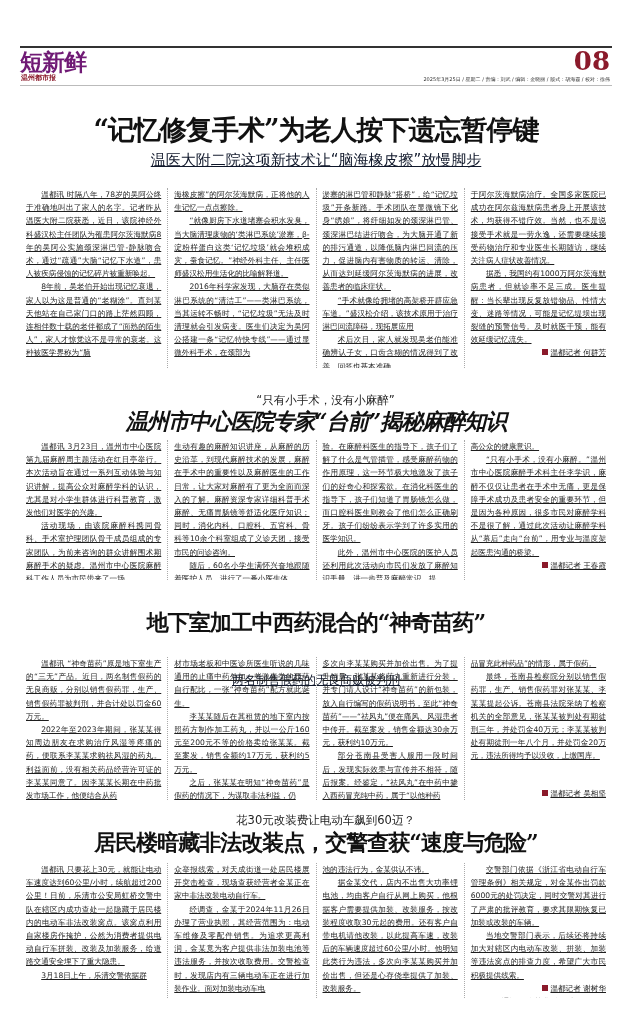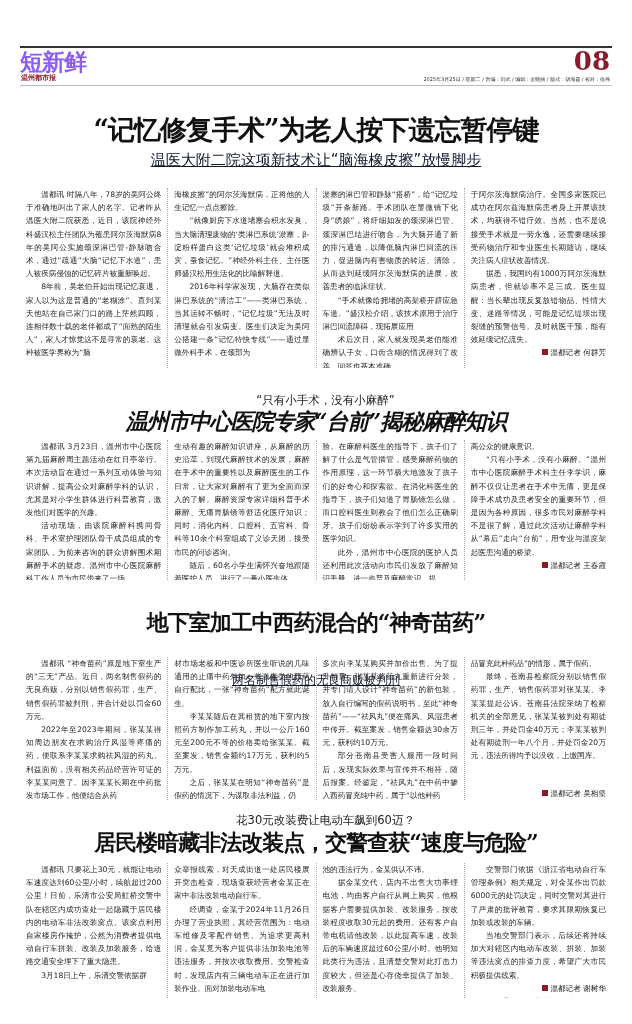--- a/index.html
+++ b/index.html
@@ -1,31 +1,31 @@
 <!DOCTYPE html>
 <html><head>
 <meta charset="utf-8">
 <style>
   * { box-sizing: border-box; margin: 0; padding: 0; }
   html, body { width: 632px; height: 1024px; background: #ffffff; overflow: hidden; }
   body { font-family: "DejaVu Sans", sans-serif; color: #1a1a1a; position: relative; }
 
   .masthead-rule { position: absolute; left: 20px; right: 20px; top: 46px; height: 2px; background: #333; }
-  .masthead-title { position: absolute; left: 20px; top: 47px; font-family: "DejaVu Serif", serif; font-size: 23px; font-weight: bold; color: #8b5cf6; letter-spacing: -1px; }
+  .masthead-title { position: absolute; left: 20px; top: 47px; font-family: "DejaVu Serif", serif; font-size: 23px; font-weight: bold; color: #701a75; letter-spacing: -1px; }
   .masthead-sub { position: absolute; left: 21px; top: 73px; font-size: 7px; font-weight: bold; color: #8b1a2b; letter-spacing: 0px; }
   .page-number { position: absolute; right: 22px; top: 46px; font-family: "DejaVu Serif", serif; font-size: 26px; font-weight: bold; color: #8b1a2b; }
   .page-meta { position: absolute; right: 22px; top: 76px; font-size: 5px; color: #333; white-space: nowrap; }
   .meta-rule { position: absolute; left: 20px; right: 20px; top: 85px; height: 1px; background: #bbb; }
 
   .headline { position: absolute; left: 0; right: 0; text-align: center; font-family: "DejaVu Serif", serif; font-weight: bold; color: #111; white-space: nowrap; letter-spacing: -1px; }
   .subhead { position: absolute; left: 0; right: 0; text-align: center; font-family: "DejaVu Sans", sans-serif; color: #0f172a; white-space: nowrap; text-decoration: underline; }
   .kicker { position: absolute; left: 0; right: 0; text-align: center; font-size: 11.5px; color: #222; white-space: nowrap; padding-left: 19px; }
 
   .cols { position: absolute; left: 20px; right: 20px; display: flex; }
-  .col { flex: 1; padding: 0 6px; font-size: 7.6px; line-height: 13.2px; text-align: justify; color: #1e1e1e; overflow: hidden; }
+  .col { flex: 1; padding: 0 6px; font-size: 7.6px; line-height: 13.2px; text-align: justify; color: #1e1e1e; overflow: hidden; text-decoration: underline; }
   .col + .col { border-left: 1px dotted #aaa; }
   .col p { text-indent: 2em; }
   .byline { text-align: right; font-size: 7.6px; line-height: 13.2px; color: #222; }
   .byline .mark { display: inline-block; width: 6px; height: 6px; background: #8b1a2b; margin-right: 2px; vertical-align: 0; }
   .byline-plain { text-align: center; font-size: 7.6px; line-height: 13.2px; color: #222; }
 </style>
 </head>
 <body>
 
 <div class="masthead-rule"></div>
@@ -111,21 +111,21 @@
   <div class="col">
     <p>温都讯 只要花上30元，就能让电动车速度达到60公里/小时，续航超过200公里！日前，乐清市公安局虹桥交警中队在辖区内成功查处一起隐藏于居民楼内的电动车非法改装窝点。该窝点利用自家楼房作掩护，公然为消费者提供电动自行车拼装、改装及加装服务，给道路交通安全埋下了重大隐患。</p>
     <p>3月18日上午，乐清交警依据群</p>
   </div>
   <div class="col">
     <p style="text-indent:0">众举报线索，对天成街道一处居民楼展开突击检查，现场查获经营者金某正在家中非法改装电动自行车。</p>
     <p>经调查，金某于2024年11月26日办理了营业执照，其经营范围为：电动车维修及零配件销售。为追求更高利润，金某竟为客户提供非法加装电池等违法服务，并按次收取费用。交警检查时，发现店内有三辆电动车正在进行加装作业。面对加装电动车电</p>
   </div>
   <div class="col">
     <p style="text-indent:0">池的违法行为，金某供认不讳。</p>
-    <p>据金某交代，店内不出售大功率锂电池，均由客户自行从网上购买，他根据客户需要提供加装、改装服务，按改装程度收取30元起的费用。还有客户自带电机请他改装，以此提高车速，改装后的车辆速度超过60公里/小时。他明知此类行为违法，且清楚交警对此打击力度较大，但还是心存侥幸提供了加装、改装服务。</p>
+    <p>据金某交代，店内不出售大功率锂电池，均由客户自行从网上购买，他根据客户需要提供加装、改装服务，按改装程度收取30元起的费用。还有客户自带电机请他改装，以此提高车速，改装后的车辆速度超过60公里/小时。他明知此类行为违法，多次向李某某购买并加价出售，但还是心存侥幸提供了加装、改装服务。</p>
   </div>
   <div class="col">
     <p>交警部门依据《浙江省电动自行车管理条例》相关规定，对金某作出罚款6000元的处罚决定，同时交警对其进行了严肃的批评教育，要求其限期恢复已加装或改装的车辆。</p>
     <p>当地交警部门表示，后续还将持续加大对辖区内电动车改装、拼装、加装等违法窝点的排查力度，希望广大市民积极提供线索。</p>
     <div class="byline"><span class="mark"></span><span>温都记者 谢树华</span></div>
     <div class="byline-plain">通讯员 余甘棠 徐昌波</div>
   </div>
 </div>
 
 </body></html>

